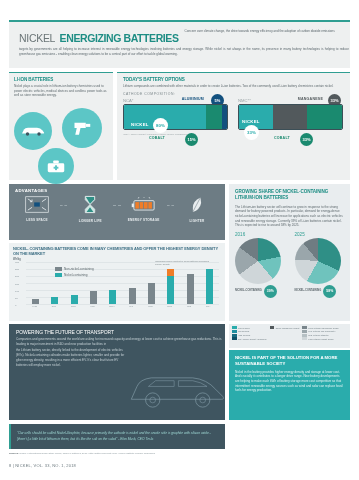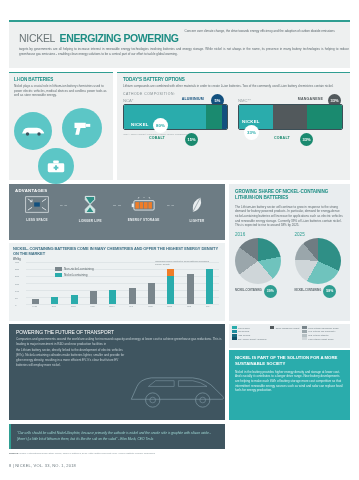--- a/index.html
+++ b/index.html
@@ -203,21 +203,21 @@
 </style>
 </head>
 <body>
 
 <div class="page">
 
   <div class="header">
     <div class="head-row">
       <div>
         <span class="h-nickel">NICKEL</span>
-        <span class="h-main">ENERGIZING POWERING</span>
+        <span class="h-main">ENERGIZING BATTERIES</span>
       </div>
       <div class="h-intro">Concern over climate change, the drive towards energy efficiency and the adoption of carbon dioxide emissions</div>
     </div>
     <div class="h-intro2">targets by governments are all helping to increase interest in renewable energy technologies involving batteries and energy storage. While nickel is not always in the name, its presence in many battery technologies is helping to reduce greenhouse gas emissions - enabling clean energy solutions to be a central part of our effort to tackle global warming.</div>
   </div>
 
   <div class="liion">
     <div class="panel-title">LI-ION BATTERIES</div>
     <div class="body-txt">Nickel plays a crucial role in lithium-ion battery chemistries used to power electric vehicles, medical devices and cordless power tools as well as store renewable energy.</div>
   </div>

